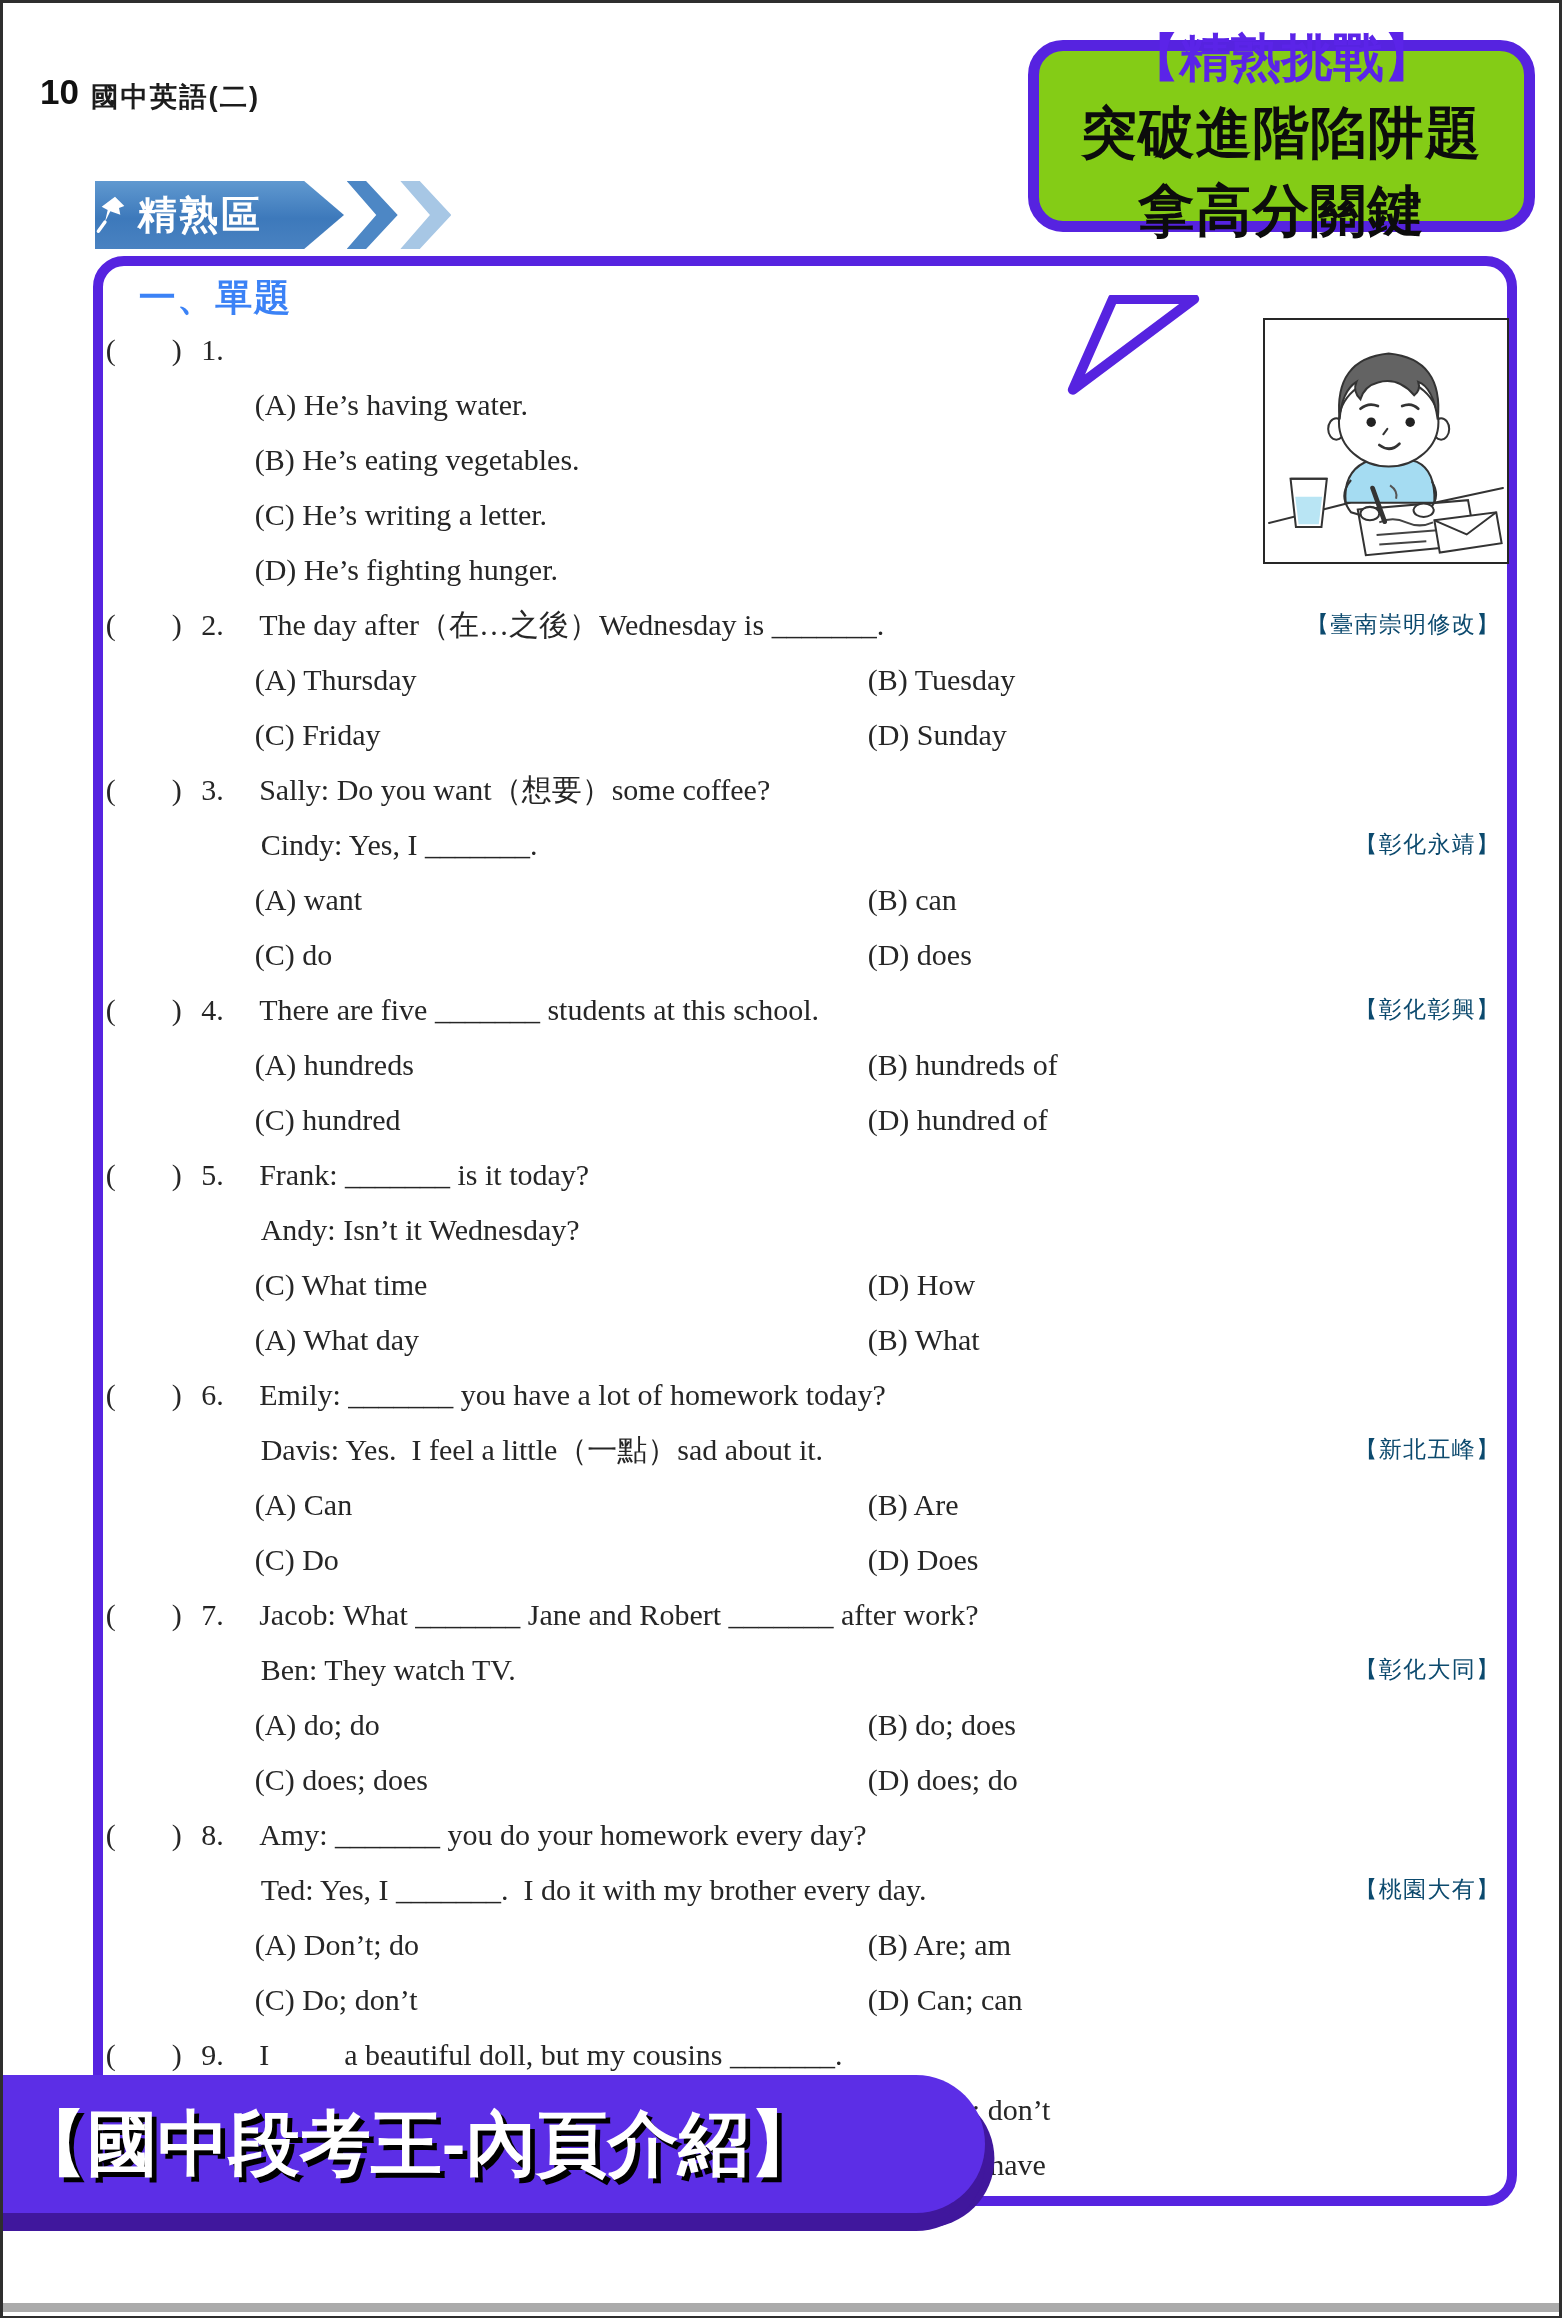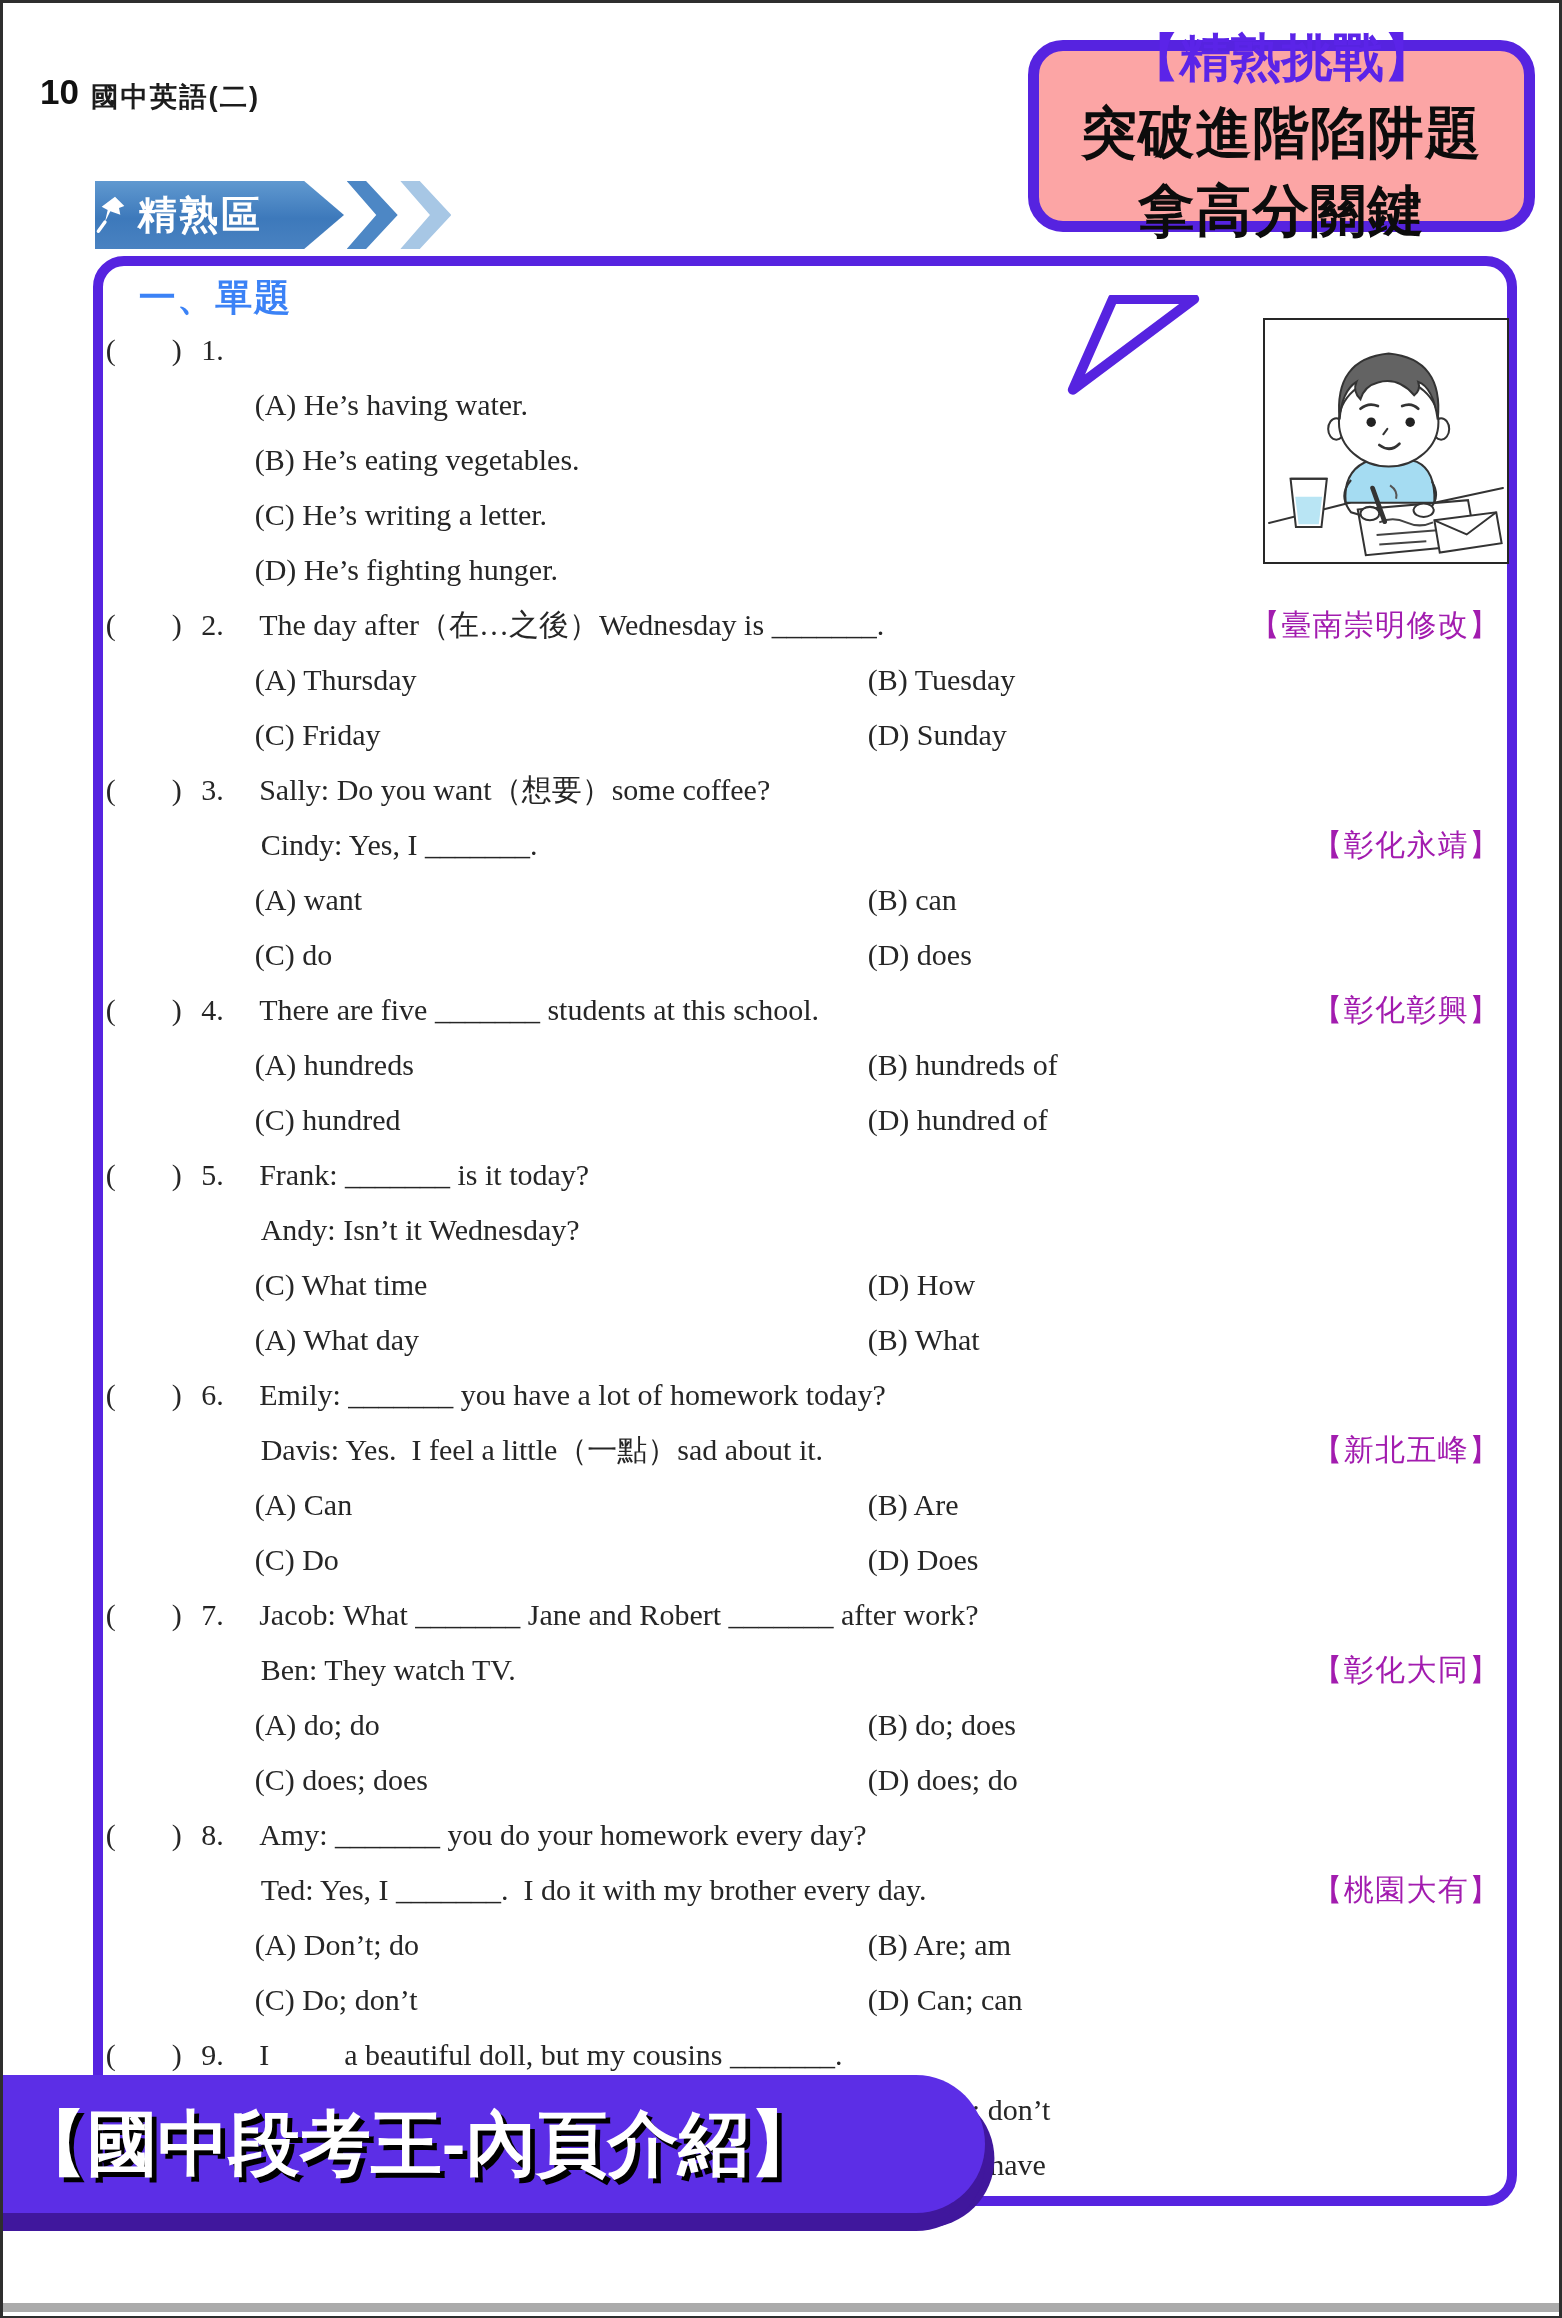--- a/index.html
+++ b/index.html
@@ -32,25 +32,25 @@
   .sec-title{margin:8px 0 1.3px 33px; font-family:"Liberation Sans",sans-serif; font-weight:bold;
     font-size:37px; color:#3b82f6; line-height:47px; letter-spacing:1.3px;}
   .qs{font-size:30px; line-height:55px; color:#262626;}
   .q-line{display:flex; align-items:baseline; height:55px; white-space:pre;}
   .bro{display:inline-block; width:66px;}
   .brc{display:inline-block; width:29.5px;}
   .num{display:inline-block; width:58px;}
   .dialog{padding-left:155px;}
   .opt-row{display:flex; height:55px; padding-left:149px; white-space:pre;}
   .opt.a{display:inline-block; width:613px;}
-  .source{margin-left:auto; align-self:center; font-size:30px; color:#a21caf; letter-spacing:1.3px; padding-right:2.7px; white-space:nowrap;}
+  .source{margin-left:auto; align-self:center; font-size:23px; color:#0c4a6e; letter-spacing:1.3px; padding-right:2.7px; white-space:nowrap;}
   
   .callout{
     position:absolute; left:1025px; top:37px; width:507px; height:192px; box-sizing:border-box;
-    background:#fca5a5; border:11.4px solid #5623e0; border-radius:35px; z-index:4;
+    background:#84cc16; border:11.4px solid #5623e0; border-radius:35px; z-index:4;
     display:flex; flex-direction:column; align-items:center; justify-content:center;
     font-family:"Liberation Sans",sans-serif; text-align:center;
   }
   .callout .t1{color:#5b24e8; font-weight:bold; font-size:51px; line-height:72px;}
   .callout .t2,.callout .t3{color:#0c0c0c; font-weight:bold; font-size:56px; line-height:78px; letter-spacing:1.3px;}
   .tail{position:absolute; left:1048px; top:292px; width:161px; height:100px; z-index:3;}
   
   .pic{position:absolute; left:1260px; top:315px; width:246px; height:246px; box-sizing:border-box;
     border:2px solid #262626; background:#fff; z-index:2;}
   

